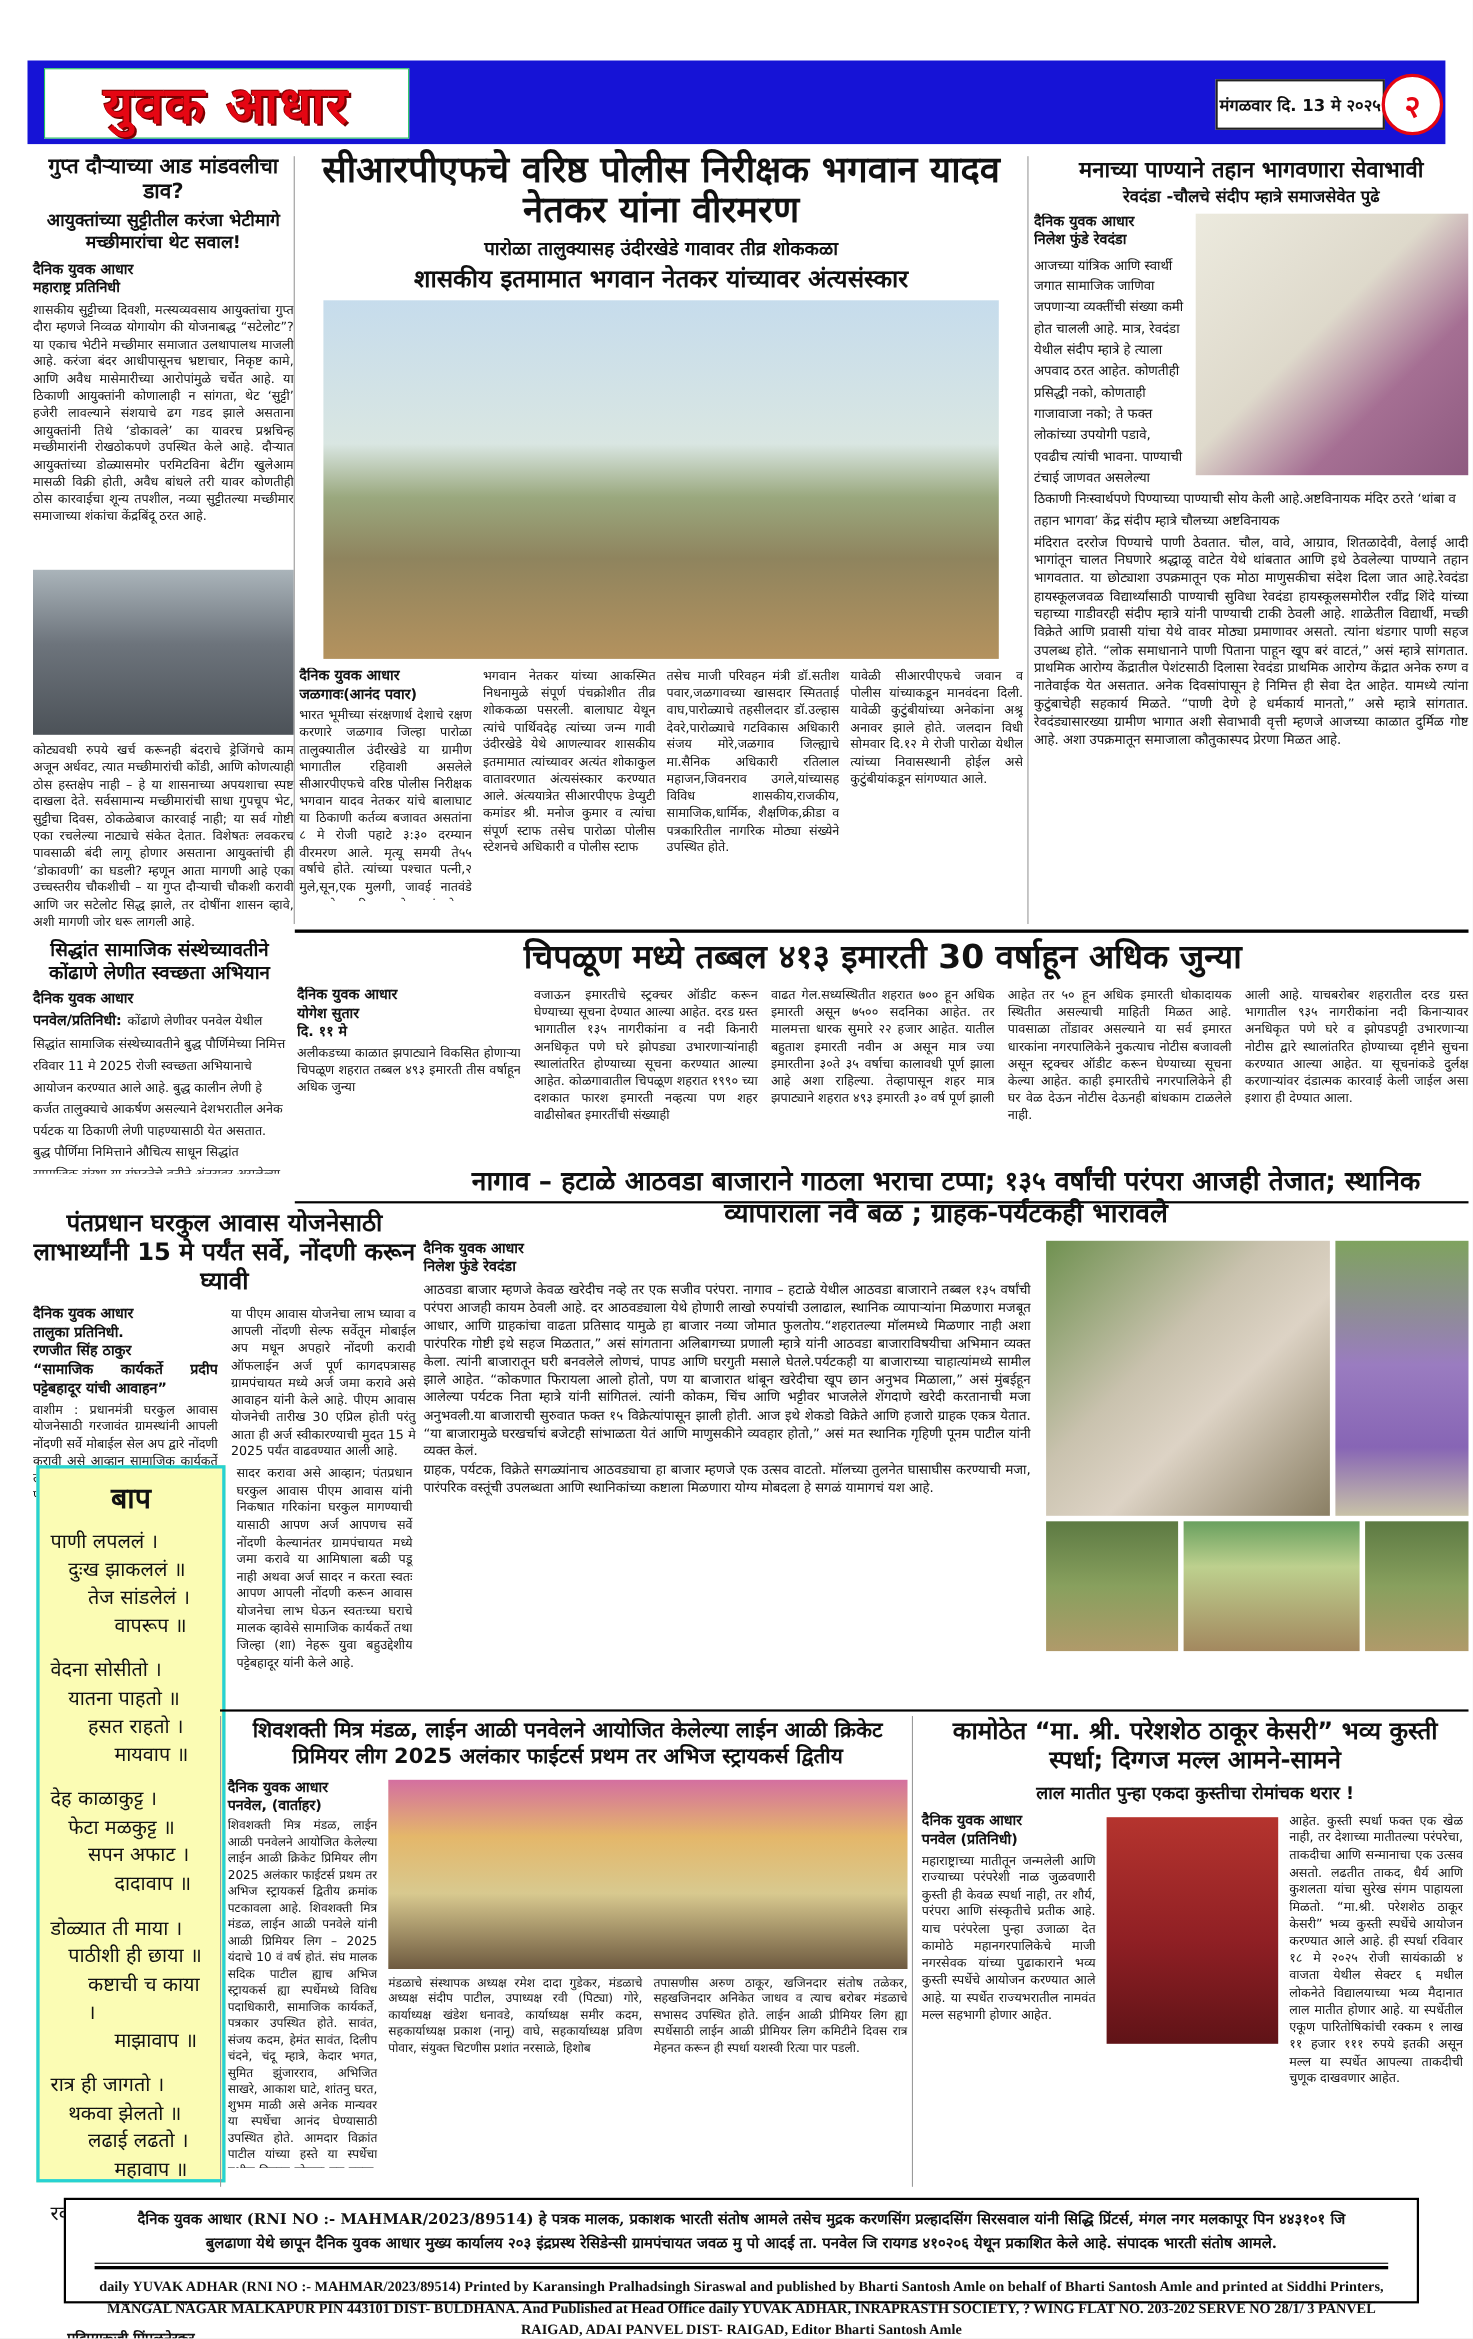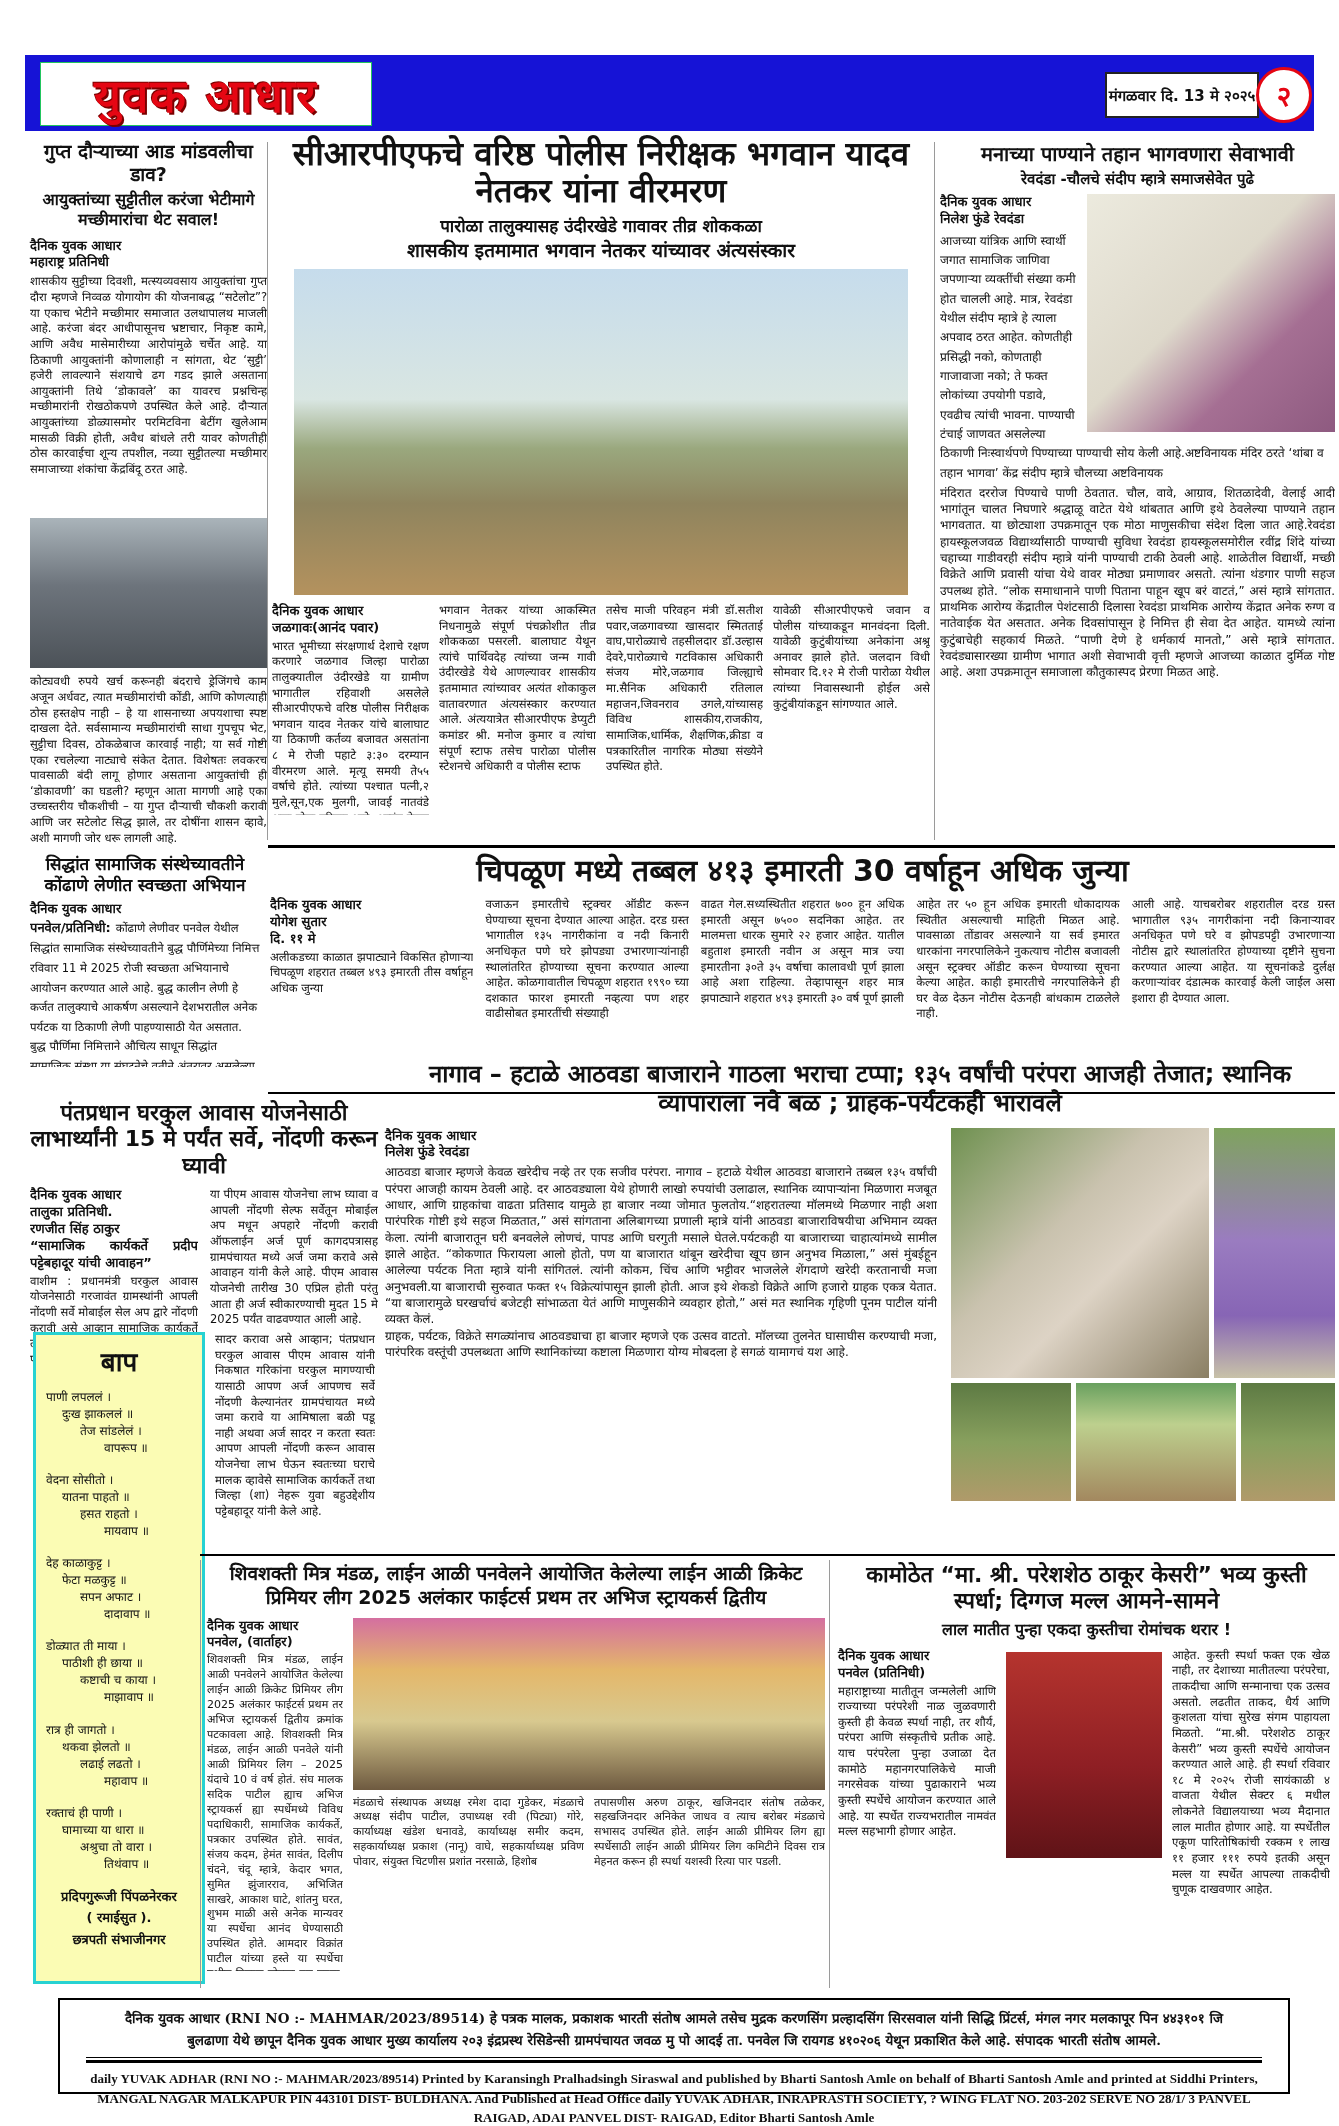--- a/index.html
+++ b/index.html
@@ -43,21 +43,21 @@
   .ph-garlic{background:linear-gradient(135deg,#6f9150 0%,#c9c2ae 40%,#ddd3c5 60%,#8a7f64 100%);}
   .ph-sari{background:linear-gradient(180deg,#7fa35e 0%,#9a7cc0 45%,#8765b5 75%,#c8c2a8 100%);}
   .ph-market1{background:linear-gradient(180deg,#5d7a43 0%,#88a05e 50%,#b09a6a 100%);}
   .ph-market2{background:linear-gradient(180deg,#69a05f 0%,#bdd08e 35%,#a3885f 100%);}
   .ph-cricket{background:linear-gradient(180deg,#d46fa0 0%,#e4b76a 30%,#d8c98f 60%,#6e5a40 100%);}
   .ph-wrestler{background:linear-gradient(180deg,#b5342e 0%,#8f1f24 55%,#5f1317 100%);}
 
   
   .poem-box{background:#fbfcb4;border:3px solid #27d2d2;padding:8px 10px;box-sizing:border-box;}
   .poem-title{font-size:26px;font-weight:bold;text-align:center;margin-bottom:10px;}
-  .poem-line{font-size:12px;line-height:1.42;}
+  .poem-line{font-size:18px;line-height:1.42;}
   .ind0{margin-left:0;}.ind1{margin-left:16px;}.ind2{margin-left:34px;}.ind3{margin-left:58px;}
   .stanza{margin-bottom:15px;}
   .poem-author{font-size:13px;font-weight:bold;text-align:center;line-height:1.35;margin-top:4px;}
 
   
   .footer-box{border:2px solid #000;box-sizing:border-box;padding:8px 26px;background:#fff;}
   .footer-mr{font-size:13.5px;font-weight:bold;text-align:center;line-height:1.6;font-family:"DejaVu Serif","Liberation Serif",serif;}
   .footer-rule{border-top:1px solid #000;border-bottom:3px solid #000;height:2px;margin:6px 0;}
   .footer-en{font-size:13px;font-weight:bold;text-align:center;line-height:1.5;font-family:"Liberation Serif","DejaVu Serif",serif;}
 </style>
@@ -83,21 +83,21 @@
     <div class="photo ph-bouquet" style="width:237px;height:150px;margin-top:6px;"></div>
     <div class="body-txt clip" style="height:205px;margin-top:6px;">कोट्यवधी रुपये खर्च करूनही बंदराचे ड्रेजिंगचे काम अजून अर्धवट, त्यात मच्छीमारांची कोंडी, आणि कोणत्याही ठोस हस्तक्षेप नाही – हे या शासनाच्या अपयशाचा स्पष्ट दाखला देते. सर्वसामान्य मच्छीमारांची साधा गुपचूप भेट, सुट्टीचा दिवस, ठोकळेबाज कारवाई नाही; या सर्व गोष्टी एका रचलेल्या नाट्याचे संकेत देतात. विशेषतः लवकरच पावसाळी बंदी लागू होणार असताना आयुक्तांची ही ‘डोकावणी’ का घडली? म्हणून आता मागणी आहे एका उच्चस्तरीय चौकशीची – या गुप्त दौऱ्याची चौकशी करावी आणि जर सटेलोट सिद्ध झाले, तर दोषींना शासन व्हावे, अशी मागणी जोर धरू लागली आहे.</div>
   </div>
 
   <div class="abs vr" style="left:267px;top:142px;height:698px;"></div>
   <div class="abs vr" style="left:934px;top:142px;height:698px;"></div>
 
   <div class="abs" style="left:272px;top:136px;width:658px;height:706px;">
     <div class="center bold" style="font-size:33px;line-height:1.12;">सीआरपीएफचे वरिष्ठ पोलीस निरीक्षक भगवान यादव नेतकर यांना वीरमरण</div>
     <div class="center bold" style="font-size:17px;margin-top:4px;">पारोळा तालुक्यासह उंदीरखेडे गावावर तीव्र शोककळा</div>
-    <div class="center bold" style="font-size:19px;">शासकीय इतमामात भगवान नेतकर यांच्यावर अंत्यसंस्कार</div>
+    <div class="center bold" style="font-size:22px;">शासकीय इतमामात भगवान नेतकर यांच्यावर अंत्यसंस्कार</div>
     <div class="photo ph-funeral" style="width:614px;height:326px;margin:6px auto 0 auto;"></div>
     <div style="display:flex;gap:10px;margin-top:8px;height:212px;">
       <div class="col" style="flex:1;">
         <div class="byline">दैनिक युवक आधार</div>
         <div class="byline" style="margin-bottom:2px;">जळगावः(आनंद पवार)</div>
         <span>भारत भूमीच्या संरक्षणार्थ देशाचे रक्षण करणारे जळगाव जिल्हा पारोळा तालुक्यातील उंदीरखेडे या ग्रामीण भागातील रहिवाशी असलेले सीआरपीएफचे वरिष्ठ पोलीस निरीक्षक भगवान यादव नेतकर यांचे बालाघाट या ठिकाणी कर्तव्य बजावत असतांना ८ मे रोजी पहाटे ३:३० दरम्यान वीरमरण आले. मृत्यू समयी ते५५ वर्षाचे होते. त्यांच्या पश्चात पत्नी,२ मुले,सून,एक मुलगी, जावई नातवंडे असा मोठा परिवार आहे. अत्यंत प्रेमळ मनमिळावू स्वभावाचे असलेले</span>
       </div>
       <div class="col" style="flex:1;">भगवान नेतकर यांच्या आकस्मित निधनामुळे संपूर्ण पंचक्रोशीत तीव्र शोककळा पसरली. बालाघाट येथून त्यांचे पार्थिवदेह त्यांच्या जन्म गावी उंदीरखेडे येथे आणल्यावर शासकीय इतमामात त्यांच्यावर अत्यंत शोकाकुल वातावरणात अंत्यसंस्कार करण्यात आले. अंत्ययात्रेत सीआरपीएफ डेप्युटी कमांडर श्री. मनोज कुमार व त्यांचा संपूर्ण स्टाफ तसेच पारोळा पोलीस स्टेशनचे अधिकारी व पोलीस स्टाफ</div>
       <div class="col" style="flex:1;">तसेच माजी परिवहन मंत्री डॉ.सतीश पवार,जळगावच्या खासदार स्मितताई वाघ,पारोळ्याचे तहसीलदार डॉ.उल्हास देवरे,पारोळ्याचे गटविकास अधिकारी संजय मोरे,जळगाव जिल्ह्याचे मा.सैनिक अधिकारी रतिलाल महाजन,जिवनराव उगले,यांच्यासह विविध शासकीय,राजकीय, सामाजिक,धार्मिक, शैक्षणिक,क्रीडा व पत्रकारितील नागरिक मोठ्या संख्येने उपस्थित होते.</div>
       <div class="col" style="flex:1;">यावेळी सीआरपीएफचे जवान व पोलीस यांच्याकडून मानवंदना दिली. यावेळी कुटुंबीयांच्या अनेकांना अश्रू अनावर झाले होते. जलदान विधी सोमवार दि.१२ मे रोजी पारोळा येथील त्यांच्या निवासस्थानी होईल असे कुटुंबीयांकडून सांगण्यात आले.</div>

